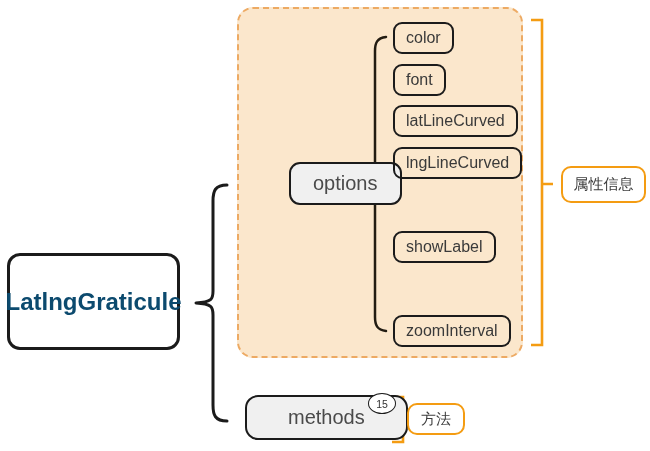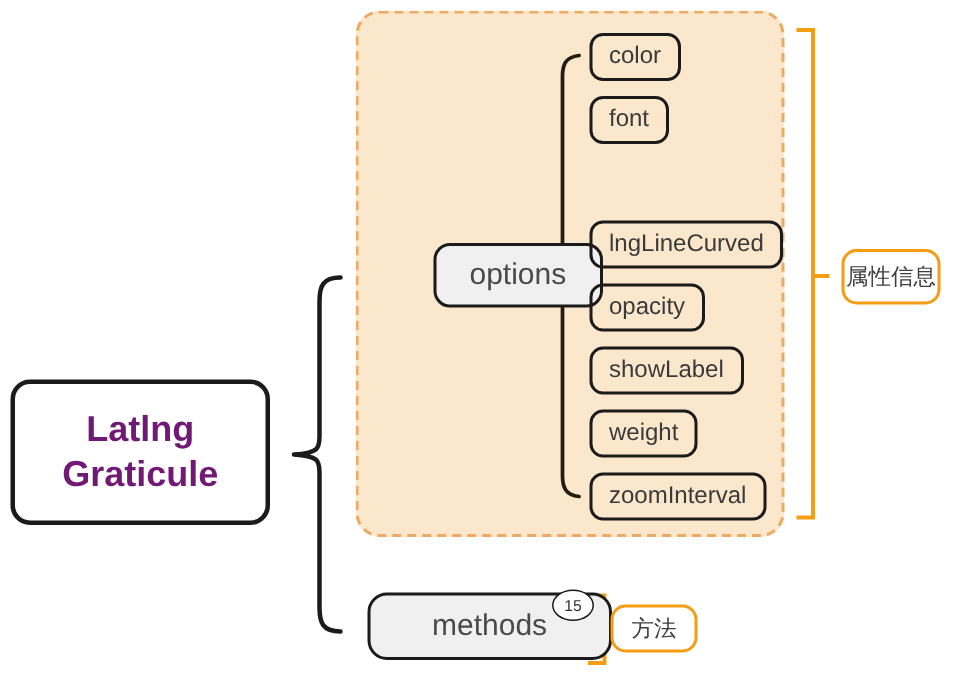--- a/index.html
+++ b/index.html
@@ -28,22 +28,22 @@
     border-radius:10px;
     color:#3F3F3F;
     display:flex;align-items:center;justify-content:center;
     white-space:nowrap;
     cursor:default;
   }
   .root-node{
     left:7px;top:253px;width:173px;height:97px;
     background:#ffffff;
     border-width:3px;border-radius:13px;
-    flex-direction:column;
-    font-size:24px;font-weight:bold;color:#701a75;
+    flex-direction:row;
+    font-size:24px;font-weight:bold;color:#0c4a6e;
     line-height:30px;
   }
   .branch-node{
     background:#F0F0F0;
     font-size:20px;color:#4A4A4A;
     border-radius:11px;
   }
   .options-node{left:245px;top:162px;padding:8px 22px;margin-left:44px;}
   .methods-node{left:245px;top:395px;padding:9px 41px;border-radius:13px;}
   .leaf-node{
@@ -56,21 +56,21 @@
   .callout{
     position:absolute;
     box-sizing:border-box;
     background:#ffffff;
     border:2.5px solid #F49C12;
     border-radius:10px;
     color:#3D3D3D;font-size:15px;
     display:flex;align-items:center;justify-content:center;
     white-space:nowrap;
   }
-  .callout-options{left:561px;top:166px;width:66px;height:37px;}
+  .callout-options{left:561px;top:166px;width:85px;height:37px;}
   .callout-methods{left:407px;top:403px;width:58px;height:32px;}
   .badge{
     position:absolute;
     left:368px;top:393px;width:28px;height:21px;
     box-sizing:border-box;
     background:#ffffff;
     border:1.6px solid #1B1B1B;
     border-radius:50%;
     display:flex;align-items:center;justify-content:center;
     font-size:10.5px;color:#333333;
@@ -104,31 +104,28 @@
   <div class="node branch-node options-node">
     <span>options</span>
   </div>
 
   <div class="node leaf-node" style="top:22px">
     <span>color</span>
   </div>
   <div class="node leaf-node" style="top:64px">
     <span>font</span>
   </div>
+  <div class="node leaf-node" style="top:105px">
+    <span>latLineCurved</span>
+  </div>
   <div class="node leaf-node" style="top:147px">
     <span>lngLineCurved</span>
   </div>
-  <div class="node leaf-node" style="top:189px">
-    <span>opacity</span>
-  </div>
   <div class="node leaf-node" style="top:231px">
     <span>showLabel</span>
-  </div>
-  <div class="node leaf-node" style="top:273px">
-    <span>weight</span>
   </div>
   <div class="node leaf-node" style="top:315px">
     <span>zoomInterval</span>
   </div>
 
   <div class="node branch-node methods-node">
     <span>methods</span>
   </div>
 
   <div class="badge">

